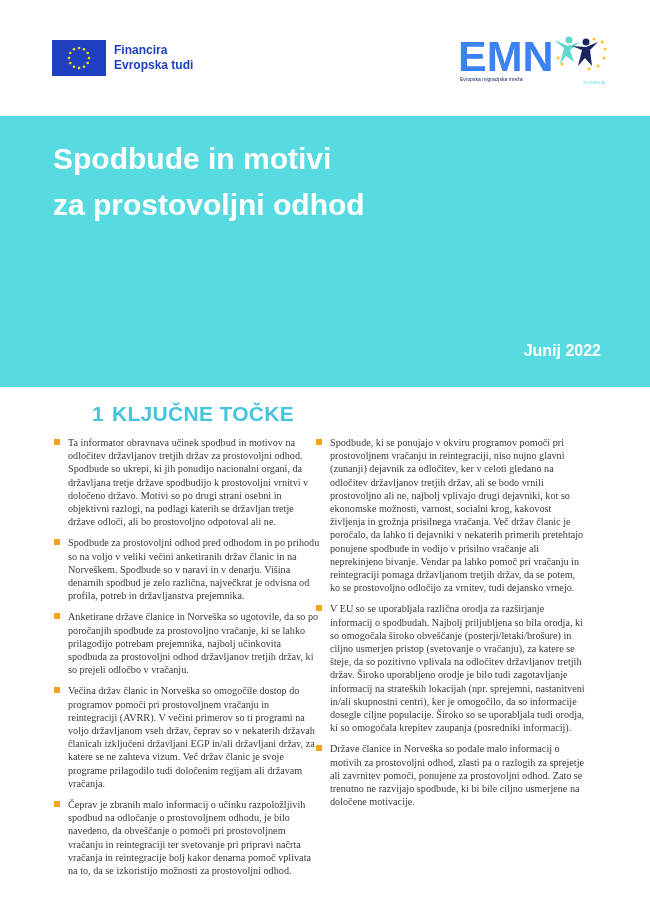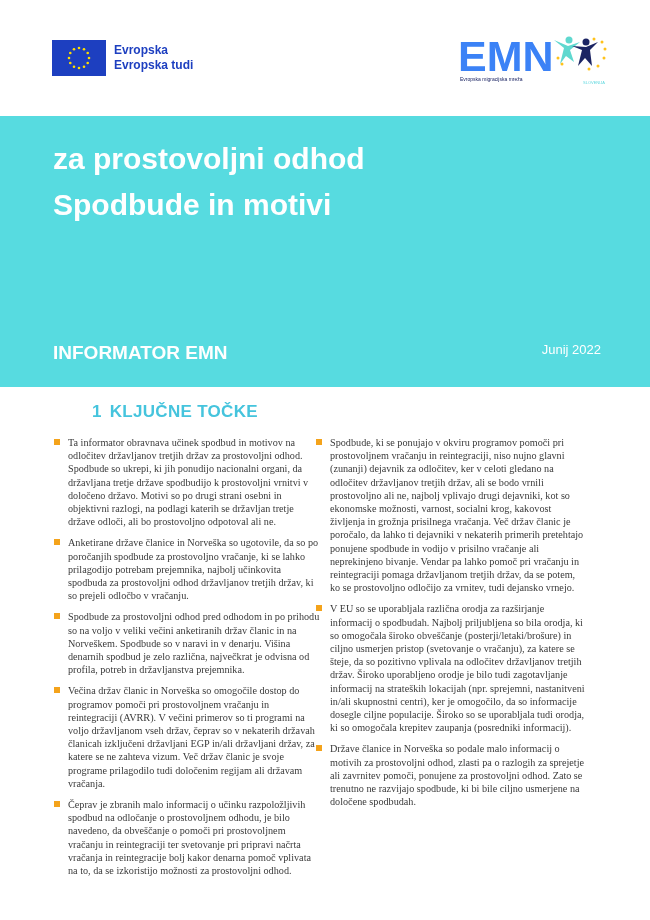--- a/index.html
+++ b/index.html
@@ -14,23 +14,23 @@
   .emn-logo { position: absolute; left: 458px; top: 36px; width: 160px; height: 50px; }
   .emn-word { position: absolute; left: 0; top: 2px; font-family: "Liberation Sans", sans-serif; font-weight: bold; font-size: 43px; color: #3b82f6; letter-spacing: 0px; line-height: 36px; }
   .emn-sub { position: absolute; left: 2px; top: 40px; font-size: 5px; color: #1b2463; white-space: nowrap; }
   .emn-slov { position: absolute; left: 125px; top: 44px; font-size: 4px; color: #5fd8df; }
   .emn-figs { position: absolute; left: 94px; top: 0; }
 
   .banner { position: absolute; left: 0; top: 116px; width: 650px; height: 271px; background: #57dbe0; }
   .banner-title { position: absolute; left: 53px; top: 20px; color: #ffffff; font-weight: bold; font-size: 30px; line-height: 46px; }
   .banner-title span { display: block; }
   .banner-bottom-left { position: absolute; left: 53px; top: 226px; color: #ffffff; font-weight: bold; font-size: 19px; }
-  .banner-bottom-right { position: absolute; right: 49px; top: 226px; color: #ffffff; font-weight: normal; font-size: 13px; }
+  .banner-bottom-right { position: absolute; right: 49px; top: 226px; color: #ffffff; font-weight: bold; font-size: 16px; }
 
-  .section-heading { position: absolute; left: 92px; top: 402px; color: #45c4dd; font-weight: bold; font-size: 17px; letter-spacing: 0.3px; }
+  .section-heading { position: absolute; left: 92px; top: 402px; color: #45c4dd; font-weight: bold; font-size: 21px; letter-spacing: 0.3px; }
   .section-heading .num { margin-right: 8px; }
 
   .col { position: absolute; top: 436px; }
   .col.left { left: 52px; width: 268px; }
   .col.right { left: 314px; width: 272px; }
 
   .bullet { position: relative; padding-left: 16px; font-size: 10.2px; line-height: 13.2px; color: #3a3a3a; margin-bottom: 8px; font-family: Liberation Serif, serif; }
   .bullet .sq { position: absolute; left: 2px; top: 3px; width: 6px; height: 6px; background: #f4a31b; }
 </style>
 </head>
@@ -49,21 +49,21 @@
         <circle cx="27" cy="28" r="1.3"></circle>
         <circle cx="22" cy="26.7" r="1.3"></circle>
         <circle cx="18.3" cy="23" r="1.3"></circle>
         <circle cx="17" cy="18" r="1.3"></circle>
         <circle cx="18.3" cy="13" r="1.3"></circle>
         <circle cx="22" cy="9.3" r="1.3"></circle>
       </g>
     </svg>
   </div>
   <div class="eu-text">
-    <div>Evropska</div>
+    <div>Financira</div>
     <div>Evropska tudi</div>
   </div>
 </div>
 
 <div class="emn-logo">
   <div class="emn-word">EMN</div>
   <div class="emn-sub">Evropska migracijska mreža</div>
   <svg class="emn-figs" width="70" height="44" viewBox="0 0 70 44">
     <g fill="#ffc21a">
       <circle cx="35" cy="5" r="1.5"></circle>
@@ -79,43 +79,42 @@
     <path d="M2 4 L12 12 L8 28 L14 20 L22 26 L18 14 L28 6 L16 10 Z" fill="#5fd8cf"></path>
     <circle cx="17" cy="4" r="3.5" fill="#5fd8cf"></circle>
     <path d="M20 10 L30 14 L26 30 L33 22 L40 30 L38 14 L46 6 L34 11 Z" fill="#1b2463"></path>
     <circle cx="34" cy="6" r="3.5" fill="#1b2463"></circle>
   </svg>
   <div class="emn-slov">SLOVENIJA</div>
 </div>
 
 <div class="banner">
   <h1 class="banner-title">
+    <span>Spodbude in motivi</span>
     <span>za prostovoljni odhod</span>
-    <span>Spodbude in motivi</span>
   </h1>
-  <div class="banner-bottom-left">INFORMATOR EMN</div>
   <div class="banner-bottom-right">Junij 2022</div>
 </div>
 
 <h2 class="section-heading">
   <span class="num">1</span><span>KLJUČNE TOČKE</span>
 </h2>
 
 <div class="col left">
   <div class="bullet">
     <span class="sq"></span>
     <span>Ta informator obravnava učinek spodbud in motivov na odločitev državljanov tretjih držav za prostovoljni odhod. Spodbude so ukrepi, ki jih ponudijo nacionalni organi, da državljana tretje države spodbudijo k prostovoljni vrnitvi v določeno državo. Motivi so po drugi strani osebni in objektivni razlogi, na podlagi katerih se državljan tretje države odloči, ali bo prostovoljno odpotoval ali ne.</span>
   </div>
   <div class="bullet">
     <span class="sq"></span>
-    <span>Anketirane države članice in Norveška so ugotovile, da so po poročanjih spodbude za prostovoljno vračanje, ki se lahko prilagodijo potrebam prejemnika, najbolj učinkovita spodbuda za prostovoljni odhod državljanov tretjih držav, ki so prejeli odločbo v vračanju.</span>
+    <span>Spodbude za prostovoljni odhod pred odhodom in po prihodu so na voljo v veliki večini anketiranih držav članic in na Norveškem. Spodbude so v naravi in v denarju. Višina denarnih spodbud je zelo različna, največkrat je odvisna od profila, potreb in državljanstva prejemnika.</span>
   </div>
   <div class="bullet">
     <span class="sq"></span>
-    <span>Spodbude za prostovoljni odhod pred odhodom in po prihodu so na voljo v veliki večini anketiranih držav članic in na Norveškem. Spodbude so v naravi in v denarju. Višina denarnih spodbud je zelo različna, največkrat je odvisna od profila, potreb in državljanstva prejemnika.</span>
+    <span>Anketirane države članice in Norveška so ugotovile, da so po poročanjih spodbude za prostovoljno vračanje, ki se lahko prilagodijo potrebam prejemnika, najbolj učinkovita spodbuda za prostovoljni odhod državljanov tretjih držav, ki so prejeli odločbo v vračanju.</span>
   </div>
   <div class="bullet">
     <span class="sq"></span>
     <span>Večina držav članic in Norveška so omogočile dostop do programov pomoči pri prostovoljnem vračanju in reintegraciji (AVRR). V večini primerov so ti programi na voljo državljanom vseh držav, čeprav so v nekaterih državah članicah izključeni državljani EGP in/ali državljani držav, za katere se ne zahteva vizum. Več držav članic je svoje programe prilagodilo tudi določenim regijam ali državam vračanja.</span>
   </div>
   <div class="bullet">
     <span class="sq"></span>
     <span>Čeprav je zbranih malo informacij o učinku razpoložljivih spodbud na odločanje o prostovoljnem odhodu, je bilo navedeno, da obveščanje o pomoči pri prostovoljnem vračanju in reintegraciji ter svetovanje pri pripravi načrta vračanja in reintegracije bolj kakor denarna pomoč vplivata na to, da se izkoristijo možnosti za prostovoljni odhod.</span>
   </div>
 </div>
@@ -124,15 +123,15 @@
   <div class="bullet">
     <span class="sq"></span>
     <span>Spodbude, ki se ponujajo v okviru programov pomoči pri prostovoljnem vračanju in reintegraciji, niso nujno glavni (zunanji) dejavnik za odločitev, ker v celoti gledano na odločitev državljanov tretjih držav, ali se bodo vrnili prostovoljno ali ne, najbolj vplivajo drugi dejavniki, kot so ekonomske možnosti, varnost, socialni krog, kakovost življenja in grožnja prisilnega vračanja. Več držav članic je poročalo, da lahko ti dejavniki v nekaterih primerih pretehtajo ponujene spodbude in vodijo v prisilno vračanje ali neprekinjeno bivanje. Vendar pa lahko pomoč pri vračanju in reintegraciji pomaga državljanom tretjih držav, da se potem, ko se prostovoljno odločijo za vrnitev, tudi dejansko vrnejo.</span>
   </div>
   <div class="bullet">
     <span class="sq"></span>
     <span>V EU so se uporabljala različna orodja za razširjanje informacij o spodbudah. Najbolj priljubljena so bila orodja, ki so omogočala široko obveščanje (posterji/letaki/brošure) in ciljno usmerjen pristop (svetovanje o vračanju), za katere se šteje, da so pozitivno vplivala na odločitev državljanov tretjih držav. Široko uporabljeno orodje je bilo tudi zagotavljanje informacij na strateških lokacijah (npr. sprejemni, nastanitveni in/ali skupnostni centri), ker je omogočilo, da so informacije dosegle ciljne populacije. Široko so se uporabljala tudi orodja, ki so omogočala krepitev zaupanja (posredniki informacij).</span>
   </div>
   <div class="bullet">
     <span class="sq"></span>
-    <span>Države članice in Norveška so podale malo informacij o motivih za prostovoljni odhod, zlasti pa o razlogih za sprejetje ali zavrnitev pomoči, ponujene za prostovoljni odhod. Zato se trenutno ne razvijajo spodbude, ki bi bile ciljno usmerjene na določene spodbudah.</span>
+    <span>Države članice in Norveška so podale malo informacij o motivih za prostovoljni odhod, zlasti pa o razlogih za sprejetje ali zavrnitev pomoči, ponujene za prostovoljni odhod. Zato se trenutno ne razvijajo spodbude, ki bi bile ciljno usmerjene na določene motivacije.</span>
   </div>
 </div>
 
 </body></html>

